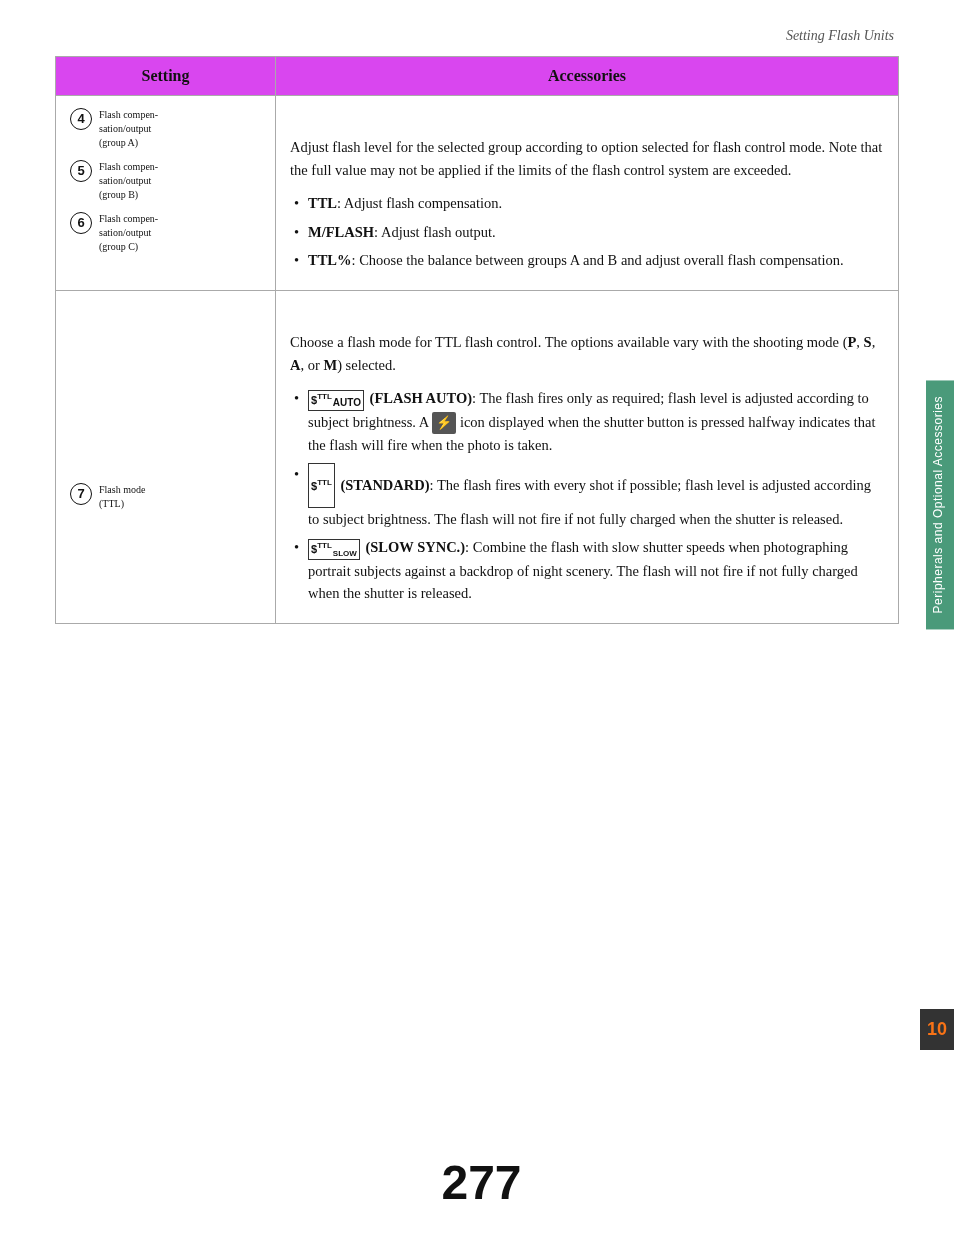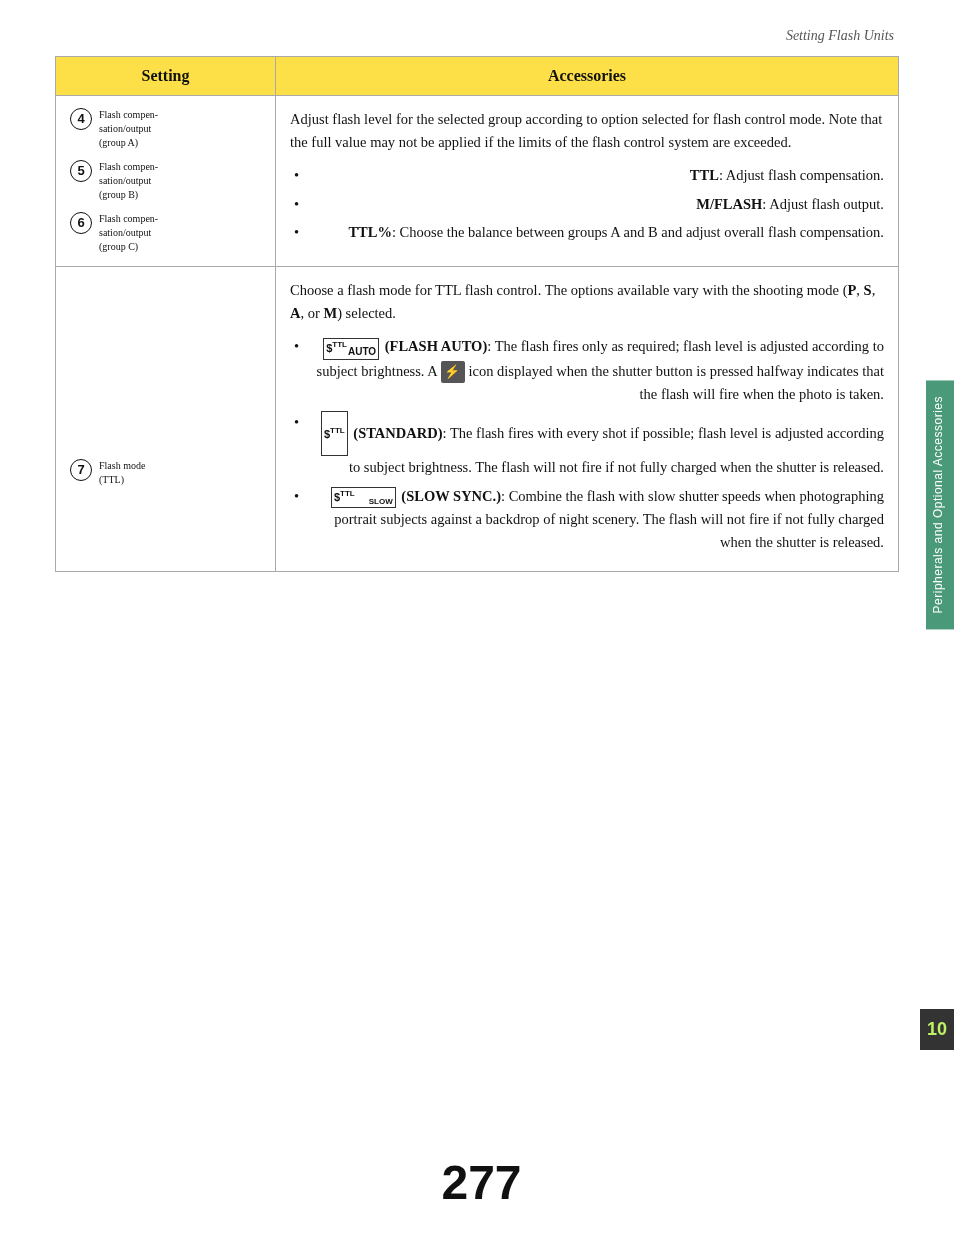--- a/index.html
+++ b/index.html
@@ -30,21 +30,21 @@
       border-collapse: collapse;
       border: 1.5px solid #aaa;
     }
 
     thead tr th {
       border: 1.5px solid #aaa;
       padding: 10px 14px;
       text-align: center;
       font-size: 16px;
       font-weight: bold;
-      background: #fde047;
+      background: #d946ef;
     }
 
     tbody tr td {
       border: 1.5px solid #aaa;
       vertical-align: top;
       padding: 12px 14px;
       line-height: 1.55;
     }
 
     .setting-col {
@@ -91,21 +91,20 @@
       margin-top: 10px;
       padding-left: 0;
       list-style: none;
     }
 
     .bullet-list li {
       padding-left: 18px;
       position: relative;
       margin-bottom: 6px;
       line-height: 1.55;
-      text-align: right;
     }
 
     .bullet-list li::before {
       content: '•';
       position: absolute;
       left: 4px;
       top: 0;
     }
 
     .bold { font-weight: bold; }
@@ -141,35 +140,36 @@
       font-family: Arial, sans-serif;
       color: #111;
     }
 
     .chapter-badge {
       position: absolute;
       right: 0;
       bottom: 200px;
       width: 34px;
       background: #333;
-      color: #bef264;
+      color: #f97316;
       text-align: center;
       font-size: 18px;
       font-weight: bold;
       font-family: Arial, sans-serif;
       padding: 10px 5px;
     }
 
     .row-upper td {
       vertical-align: top;
     }
 
     .desc-para {
       margin-bottom: 8px;
       line-height: 1.6;
+      margin-top: 28px;
     }
   </style>
 </head>
 <body>
 
 <div class="page-header">
   <span>Setting Flash Units</span>
 </div>
 
 <div class="main-content">
@@ -219,21 +219,21 @@
           <ul class="bullet-list">
             <li>
               <span style="font-family: Arial, sans-serif; font-weight: bold; font-size: 11px; border: 1px solid #333; padding: 0 2px; margin-right: 2px; display: inline-block; line-height: 1.4;">$<span style="font-size:8px;vertical-align:super;">TTL</span><span style="font-size:10px;vertical-align:sub; margin-left:1px;">AUTO</span></span>
               <span class="bold">(FLASH AUTO)</span>: The flash fires only as required; flash level is adjusted according to subject brightness. A <span style="display:inline-block; background:#555; color:#fff; font-weight:bold; padding: 1px 4px; border-radius:2px; font-size:13px;">⚡</span> icon displayed when the shutter button is pressed halfway indicates that the flash will fire when the photo is taken.
             </li>
             <li>
               <span style="font-family: Arial, sans-serif; font-weight: bold; font-size: 11px; border: 1px solid #333; padding: 13px 2px; margin-right: 2px; display: inline-block; line-height: 1.4;">$<span style="font-size:8px;vertical-align:super;">TTL</span></span>
               <span class="bold">(STANDARD)</span>: The flash fires with every shot if possible; flash level is adjusted according to subject brightness. The flash will not fire if not fully charged when the shutter is released.
             </li>
             <li>
-              <span style="font-family: Arial, sans-serif; font-weight: bold; font-size: 11px; border: 1px solid #333; padding: 0 2px; margin-right: 2px; display: inline-block; line-height: 1.4;">$<span style="font-size:8px;vertical-align:super;">TTL</span><span style="font-size:8px;vertical-align:sub; margin-left:14px;">SLOW</span></span>
+              <span style="font-family: Arial, sans-serif; font-weight: bold; font-size: 11px; border: 1px solid #333; padding: 0 2px; margin-right: 2px; display: inline-block; line-height: 1.4;">$<span style="font-size:8px;vertical-align:super;">TTL</span><span style="font-size:8px;vertical-align:sub; margin-left:1px;">SLOW</span></span>
               <span class="bold">(SLOW SYNC.)</span>: Combine the flash with slow shutter speeds when photographing portrait subjects against a backdrop of night scenery. The flash will not fire if not fully charged when the shutter is released.
             </li>
           </ul>
         </td>
       </tr>
     </tbody>
   </table>
 </div>
 
 <div class="sidebar-tab">

